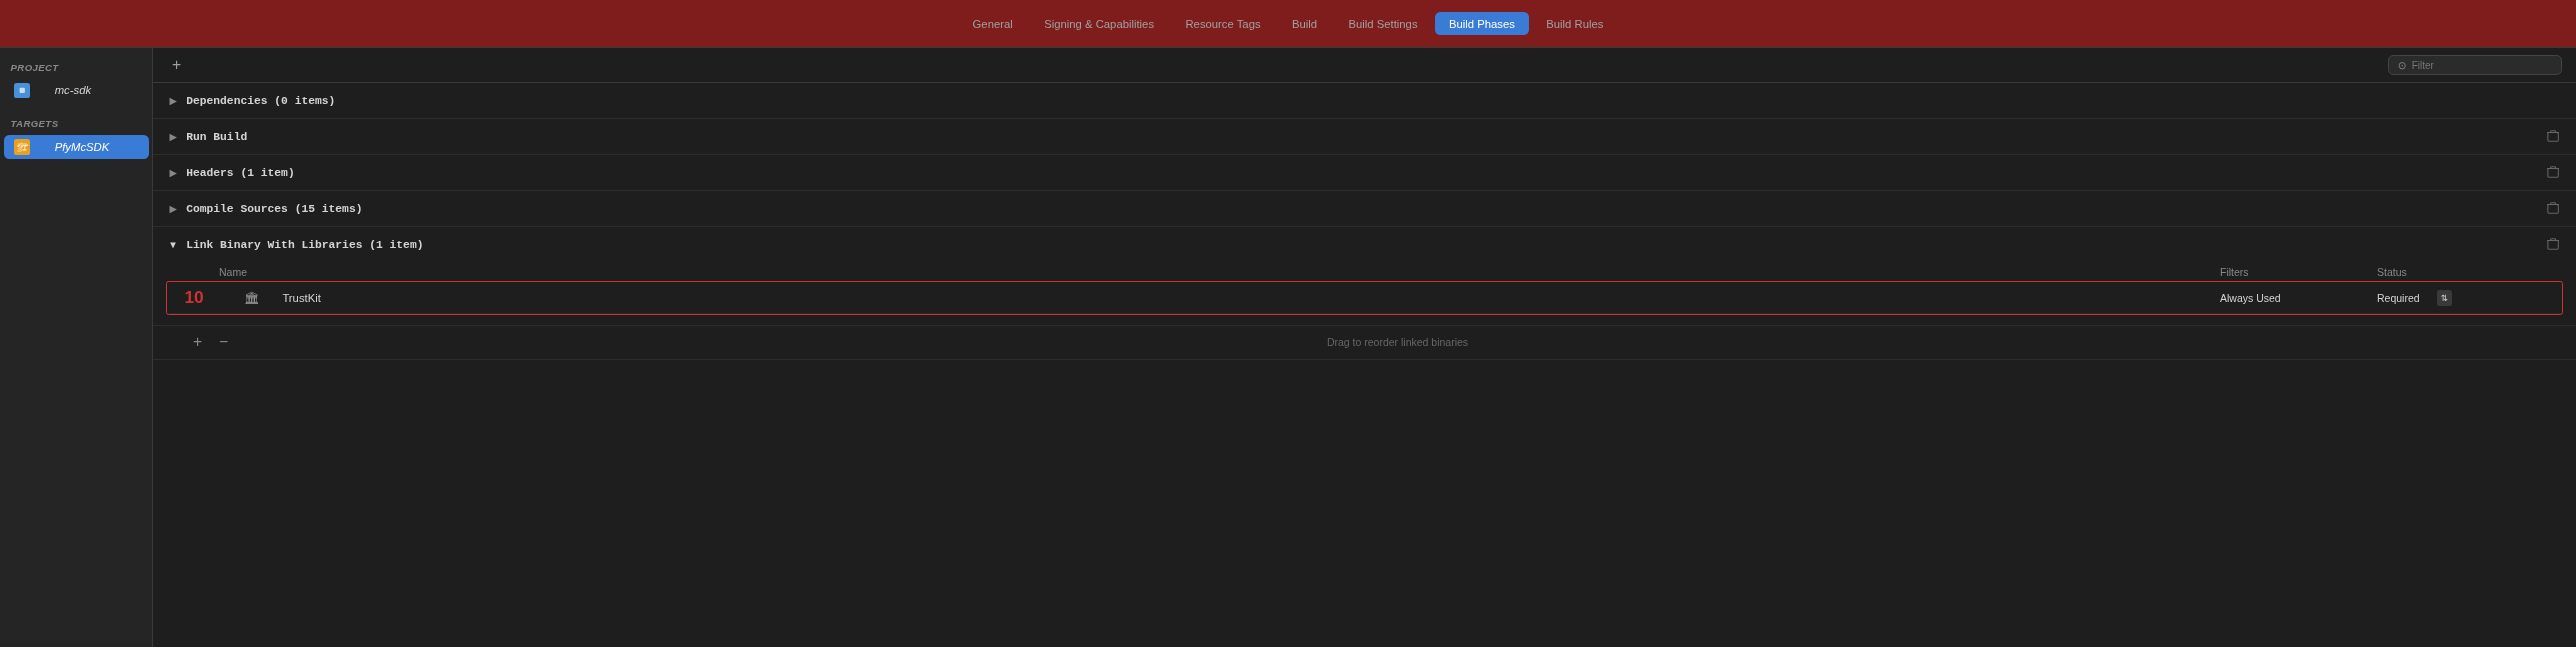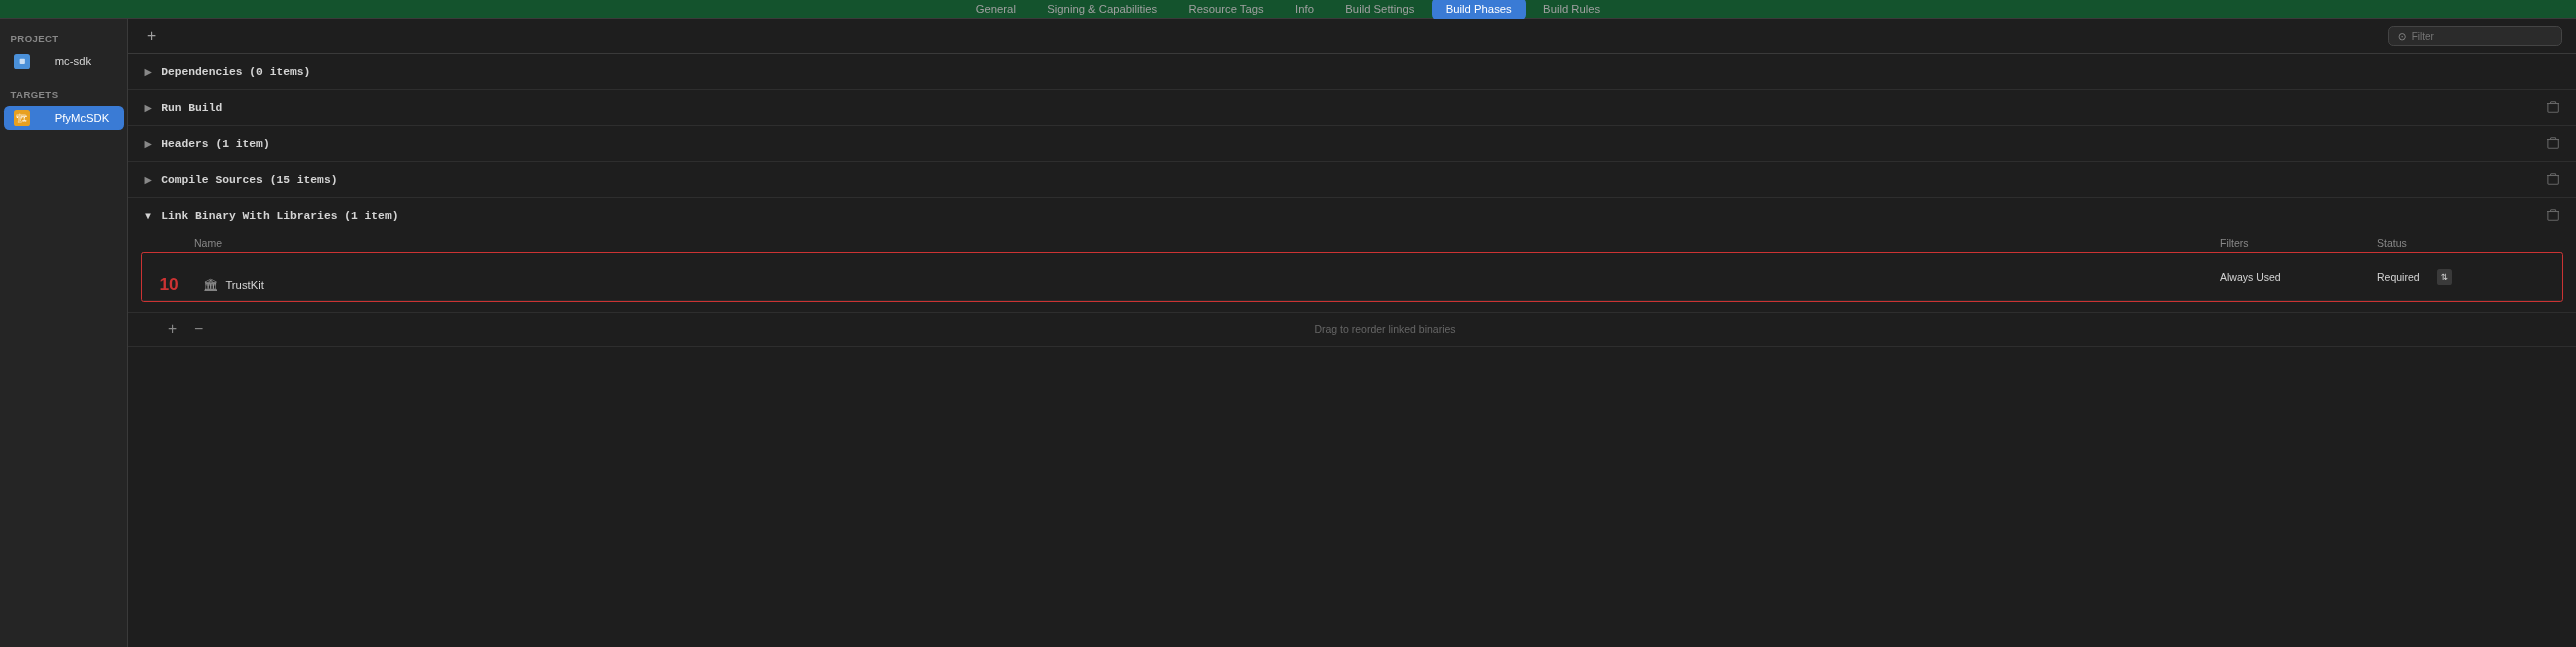--- a/index.html
+++ b/index.html
@@ -13,23 +13,23 @@
       overflow: hidden;
       display: flex;
       flex-direction: column;
     }
 
     
     .tab-bar {
       display: flex;
       align-items: center;
       justify-content: center;
-      background: #14532d;
+      background: #7f1d1d;
       border-bottom: 0.9px solid #3a3a3a;
-      height: 19px;
+      height: 48px;
       flex-shrink: 0;
       gap: 0;
     }
     .tab-item {
       padding: 5.2px 14px;
       font-size: 11.3px;
       color: #a0a0a0;
       cursor: pointer;
       border-radius: 5.2px;
       margin: 0 1.7px;
@@ -41,25 +41,26 @@
 
     
     .main-layout {
       display: flex;
       flex: 1;
       overflow: hidden;
     }
 
     
     .sidebar {
-      width: 128px;
+      width: 153px;
       background: #252525;
       border-right: 0.9px solid #3a3a3a;
       padding: 10.5px 0;
       flex-shrink: 0;
+      font-style: italic;
     }
     .sidebar-section-label {
       font-size: 9.6px;
       font-weight: 600;
       color: #888;
       padding: 3.5px 10.5px 5.2px 10.5px;
       text-transform: uppercase;
       letter-spacing: 0.4px;
     }
     .sidebar-item {
@@ -216,22 +217,21 @@
       font-size: 17.4px;
       font-weight: 700;
       color: #cc3333;
       margin-right: 10.5px;
       display: inline-block;
       min-width: 26px;
     }
     .row-name-cell {
       display: flex;
       align-items: center;
-      gap: 7px;
-      margin-top: 16px;
+      gap: 23px;
     }
     .lib-icon {
       font-size: 12.2px;
       color: #a0a0a0;
     }
     .row-highlighted {
       outline: 1.7px solid #cc3333;
       outline-offset: -0.9px;
       border-radius: 1.7px;
     }
@@ -286,21 +286,21 @@
       text-align: center;
     }
   </style>
 </head>
 <body>
 
 <div class="tab-bar">
   <div id="tab-general" class="tab-item">General</div>
   <div id="tab-signing" class="tab-item">Signing &amp; Capabilities</div>
   <div id="tab-resource" class="tab-item">Resource Tags</div>
-  <div id="tab-info" class="tab-item">Info</div>
+  <div id="tab-info" class="tab-item">Build</div>
   <div id="tab-build-settings" class="tab-item">Build Settings</div>
   <div id="tab-build-phases" class="tab-item active">Build Phases</div>
   <div id="tab-build-rules" class="tab-item">Build Rules</div>
 </div>
 
 <div class="main-layout">
 
   <div class="sidebar">
     <div class="sidebar-section-label">PROJECT</div>
     <div class="sidebar-item">

